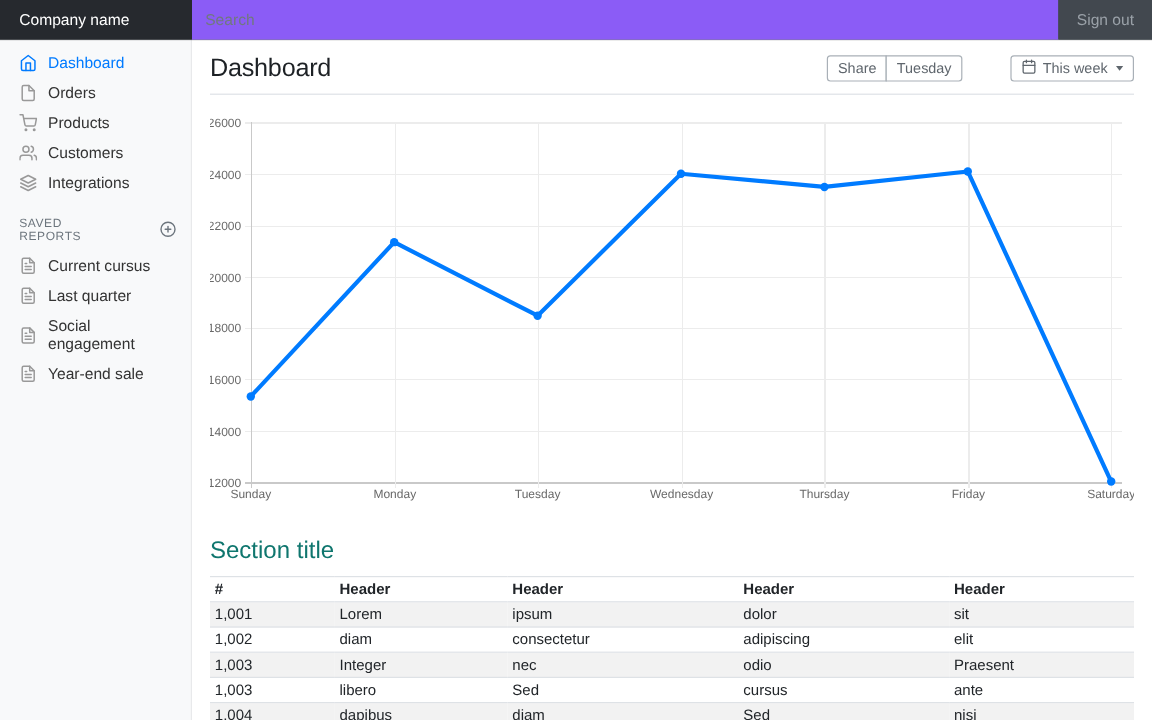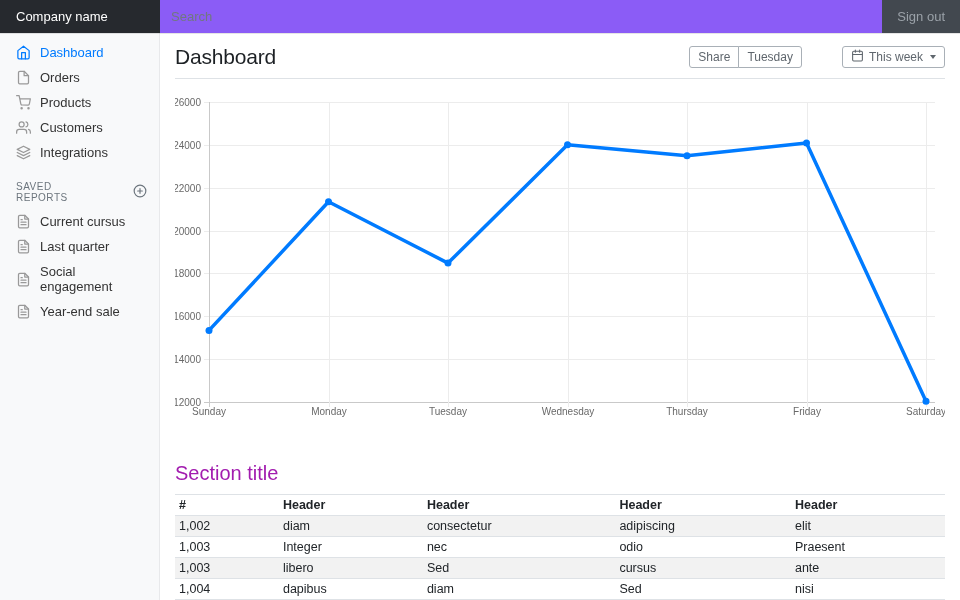--- a/index.html
+++ b/index.html
@@ -47,21 +47,21 @@
   .btn-group .btn:first-child { border-radius:3px 0 0 3px; }
   .btn-group .btn:last-child { border-radius:0 3px 3px 0; margin-left:-1px; }
   .btn-week { margin-left:8px; border-radius:3px; }
   .btn .fi { width:13px; height:13px; stroke:#5f666d; }
   .caret { width:0; height:0; border-left:3.5px solid transparent;
     border-right:3.5px solid transparent; border-top:4px solid #5f666d; margin-left:2px; }
 
   .chart-wrap { margin-top:15px; }
   .tick { font-size:10px; fill:#696969; font-family:"Liberation Sans",sans-serif; }
 
-  .section-title { font-size:20px; font-weight:500; color:#a21caf; margin:32px 0 9px; }
+  .section-title { font-size:20px; font-weight:500; color:#0f766e; margin:17px 0 9px; }
 
   table { width:100%; border-collapse:collapse; font-size:12.5px; }
   th { text-align:left; font-weight:700; border-top:1px solid #dee2e6;
     border-bottom:1px solid #dee2e6; padding:3px 4px; }
   td { border-top:1px solid #dee2e6; padding:3px 4px; color:#212529; }
   tbody tr:nth-child(odd) { background:#f2f2f2; }
   tbody tr:last-child td { border-bottom:1px solid #dee2e6; }
 </style>
 </head>
 <body>
@@ -248,20 +248,27 @@
         <tr id="thead-row">
           <th>#</th>
           <th>Header</th>
           <th>Header</th>
           <th>Header</th>
           <th>Header</th>
         </tr>
       </thead>
     <tbody id="tbody">
         <tr>
+          <td>1,001</td>
+          <td>Lorem</td>
+          <td>ipsum</td>
+          <td>dolor</td>
+          <td>sit</td>
+        </tr>
+        <tr>
           <td>1,002</td>
           <td>diam</td>
           <td>consectetur</td>
           <td>adipiscing</td>
           <td>elit</td>
         </tr>
         <tr>
           <td>1,003</td>
           <td>Integer</td>
           <td>nec</td>

